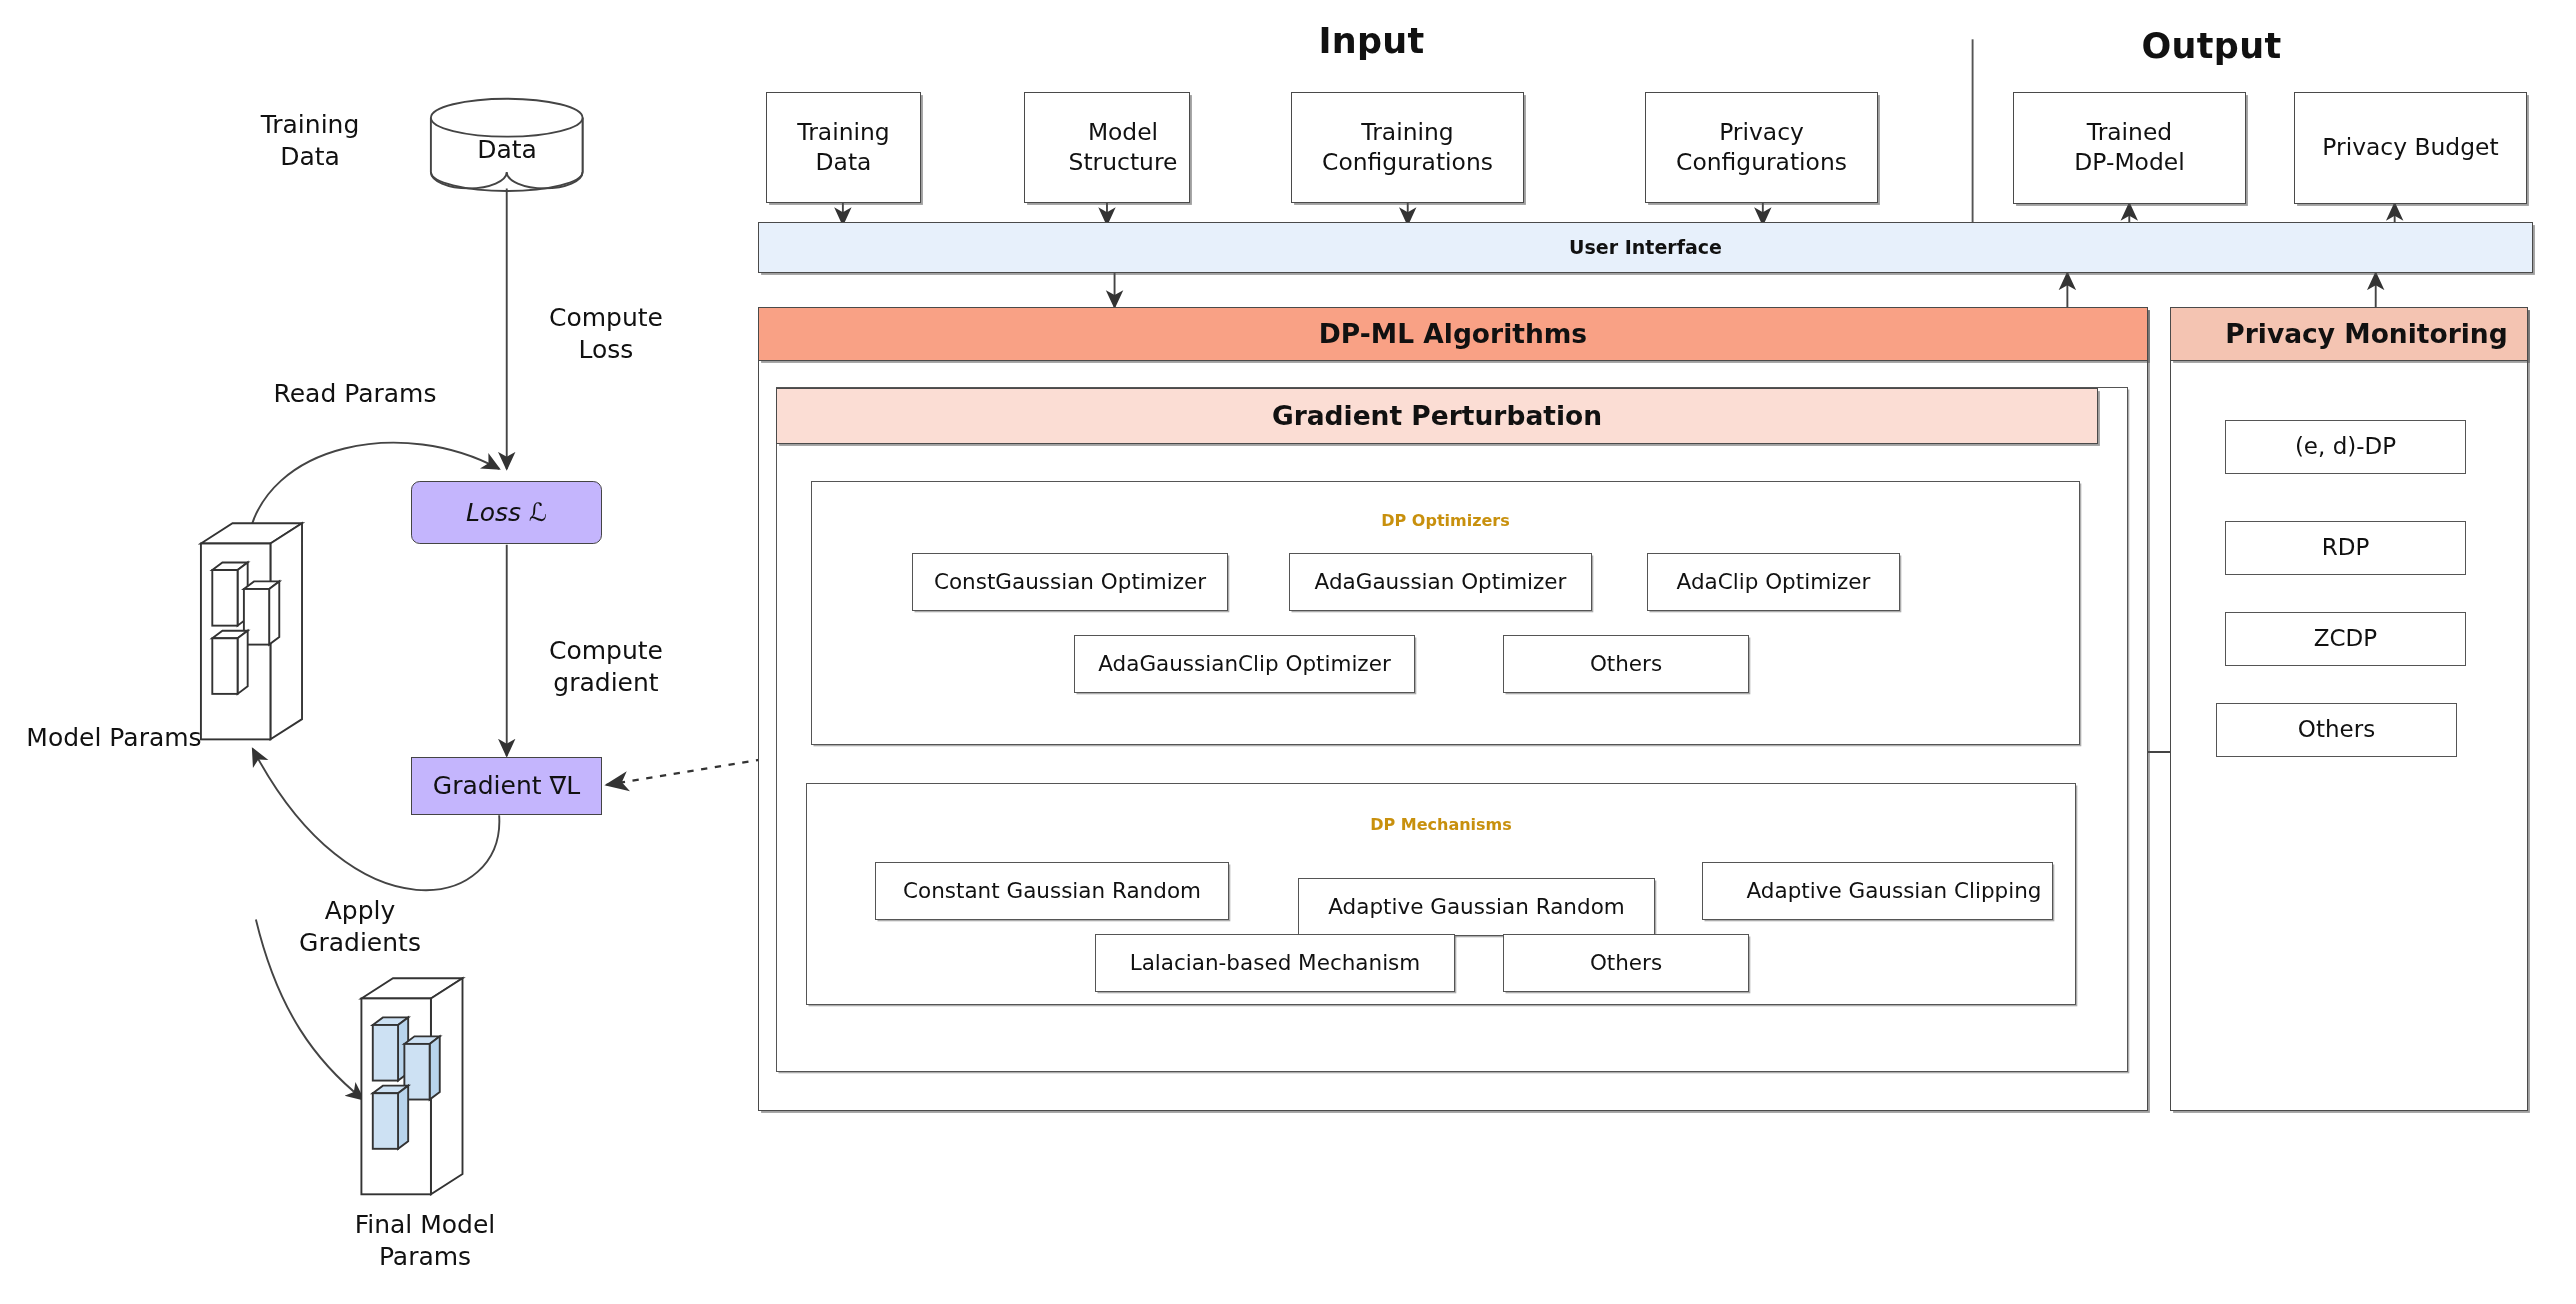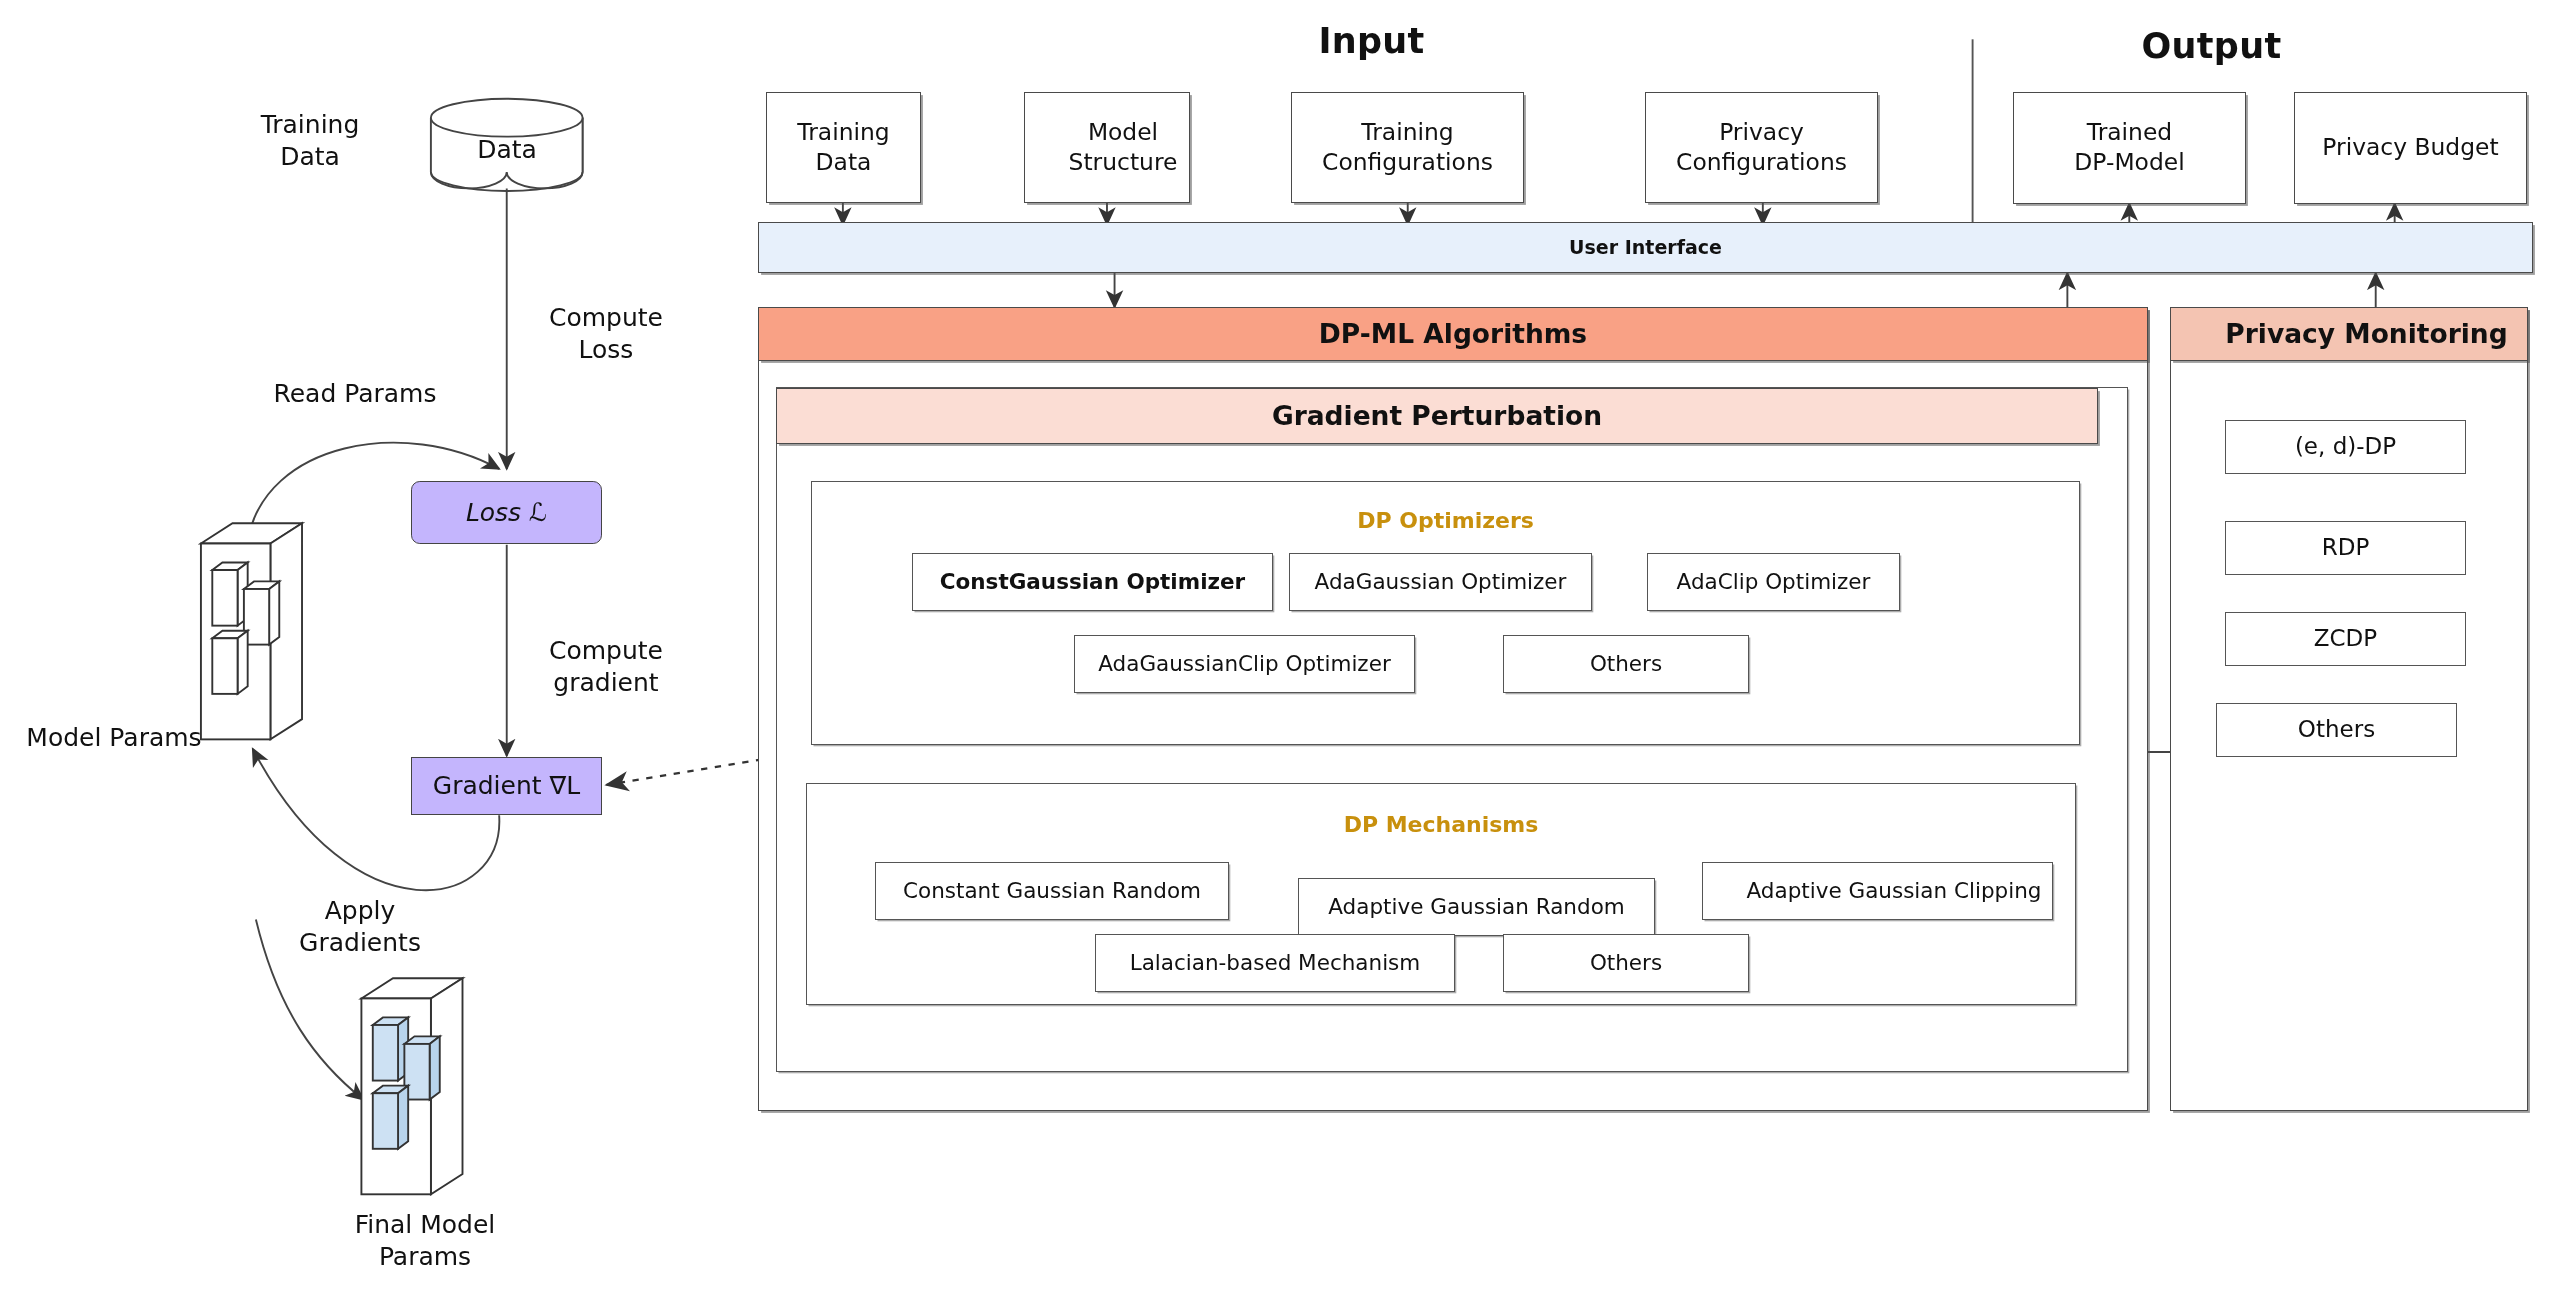--- a/index.html
+++ b/index.html
@@ -15,21 +15,21 @@
     box-shadow:2.5px 2.5px 0 -0.6px rgba(80,80,80,.55);
   }
 
   .title-big{font-size:35px;font-weight:bold;color:#111;letter-spacing:0.3px;}
 
   .io-box{font-size:23.4px;color:#111;}
   .ui-bar{background:#e7f0fb;font-size:19px;font-weight:bold;color:#111;}
   .dpml-bar{background:#f9a185;font-size:26.5px;font-weight:bold;color:#111;}
   .pm-bar{background:#f4c4b2;font-size:26.5px;font-weight:bold;color:#111;padding-left:35px;}
   .gp-bar{background:#fbddd4;font-size:26.5px;font-weight:bold;color:#111;}
-  .sec-title{font-size:22px;font-weight:bold;color:#c8900d;}
+  .sec-title{font-size:16px;font-weight:bold;color:#c8900d;}
   .chip{font-size:21.5px;color:#111;border:1.3px solid #555;background:#fff;box-shadow:1.9px 1.9px 0 -0.6px rgba(90,90,90,.5);}
   .pmchip{font-size:23px;color:#111;border:1.3px solid #555;background:#fff;}
   .panel{border:1.3px solid #555;background:#fff;}
   .leftlbl{font-size:25px;color:#111;}
   .nodebox{border:1.3px solid #444;background:#c4b5fd;font-size:25px;color:#111;}
   .round{border-radius:8.8px;}
   svg{position:absolute;left:0;top:0;overflow:visible;}
 </style>
 </head>
 <body>
@@ -165,21 +165,21 @@
   <div class="abs panel" style="left:758px;top:307px;width:1390px;height:804px;border:1.9px solid #4a4a4a;box-shadow:2.5px 2.5px 0 -0.6px rgba(80,80,80,.55);"></div>
 
   <div class="abs ctr box dpml-bar" style="left:758px;top:307px;width:1390px;height:54px;">DP-ML Algorithms</div>
 
   <div class="abs panel" style="left:776px;top:387px;width:1352px;height:685px;border:1.3px solid #555;box-shadow:1.9px 1.9px 0 -0.6px rgba(90,90,90,.5);"></div>
   <div class="abs ctr box gp-bar" style="left:776px;top:388px;width:1322px;height:56px;">Gradient Perturbation</div>
 
   <div class="abs panel" style="left:811px;top:481px;width:1269px;height:264px;border:1.3px solid #555;box-shadow:1.9px 1.9px 0 -0.6px rgba(90,90,90,.5);"></div>
   <div class="abs ctr sec-title" style="left:811px;top:505px;width:1269px;height:32px;">DP Optimizers</div>
 
-  <div class="abs ctr chip" style="left:912px;top:553px;width:361px;height:58px;font-weight:bold;">ConstGaussian Optimizer</div>
+  <div class="abs ctr chip" style="left:912px;top:553px;width:316px;height:58px;">ConstGaussian Optimizer</div>
   <div class="abs ctr chip" style="left:1289px;top:553px;width:303px;height:58px;">AdaGaussian Optimizer</div>
   <div class="abs ctr chip" style="left:1647px;top:553px;width:253px;height:58px;">AdaClip Optimizer</div>
 
   <div class="abs ctr chip" style="left:1074px;top:635px;width:341px;height:58px;">AdaGaussianClip Optimizer</div>
   <div class="abs ctr chip" style="left:1503px;top:635px;width:246px;height:58px;">Others</div>
 
   <div class="abs panel" style="left:806px;top:783px;width:1270px;height:222px;border:1.3px solid #555;box-shadow:1.9px 1.9px 0 -0.6px rgba(90,90,90,.5);"></div>
   <div class="abs ctr sec-title" style="left:806px;top:809px;width:1270px;height:32px;">DP Mechanisms</div>
 
   <div class="abs ctr chip" style="left:875px;top:862px;width:354px;height:58px;">Constant Gaussian Random</div>

